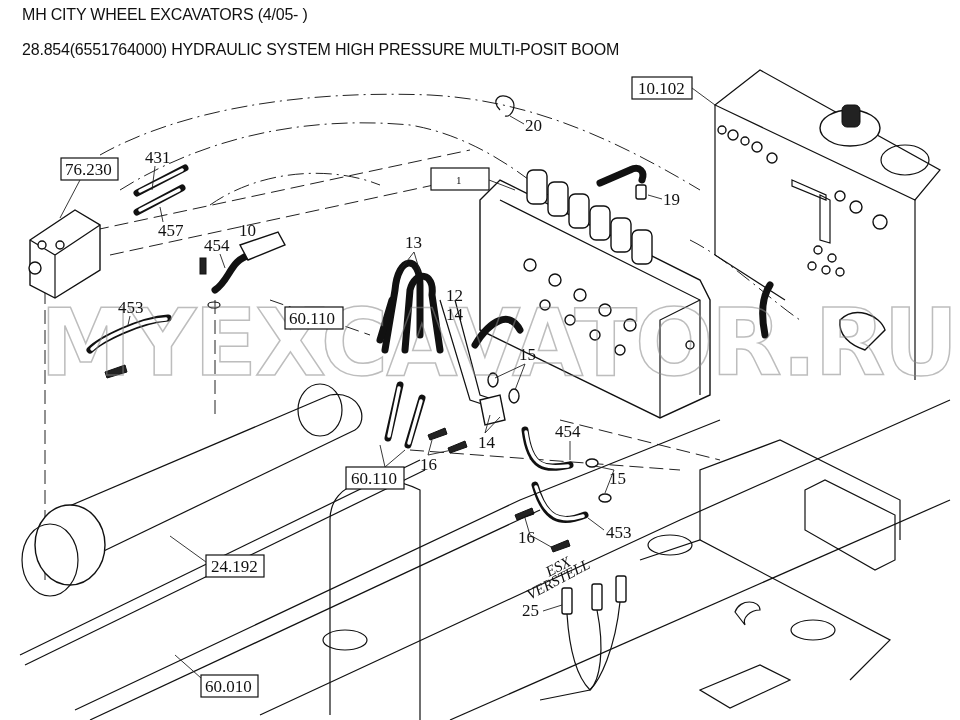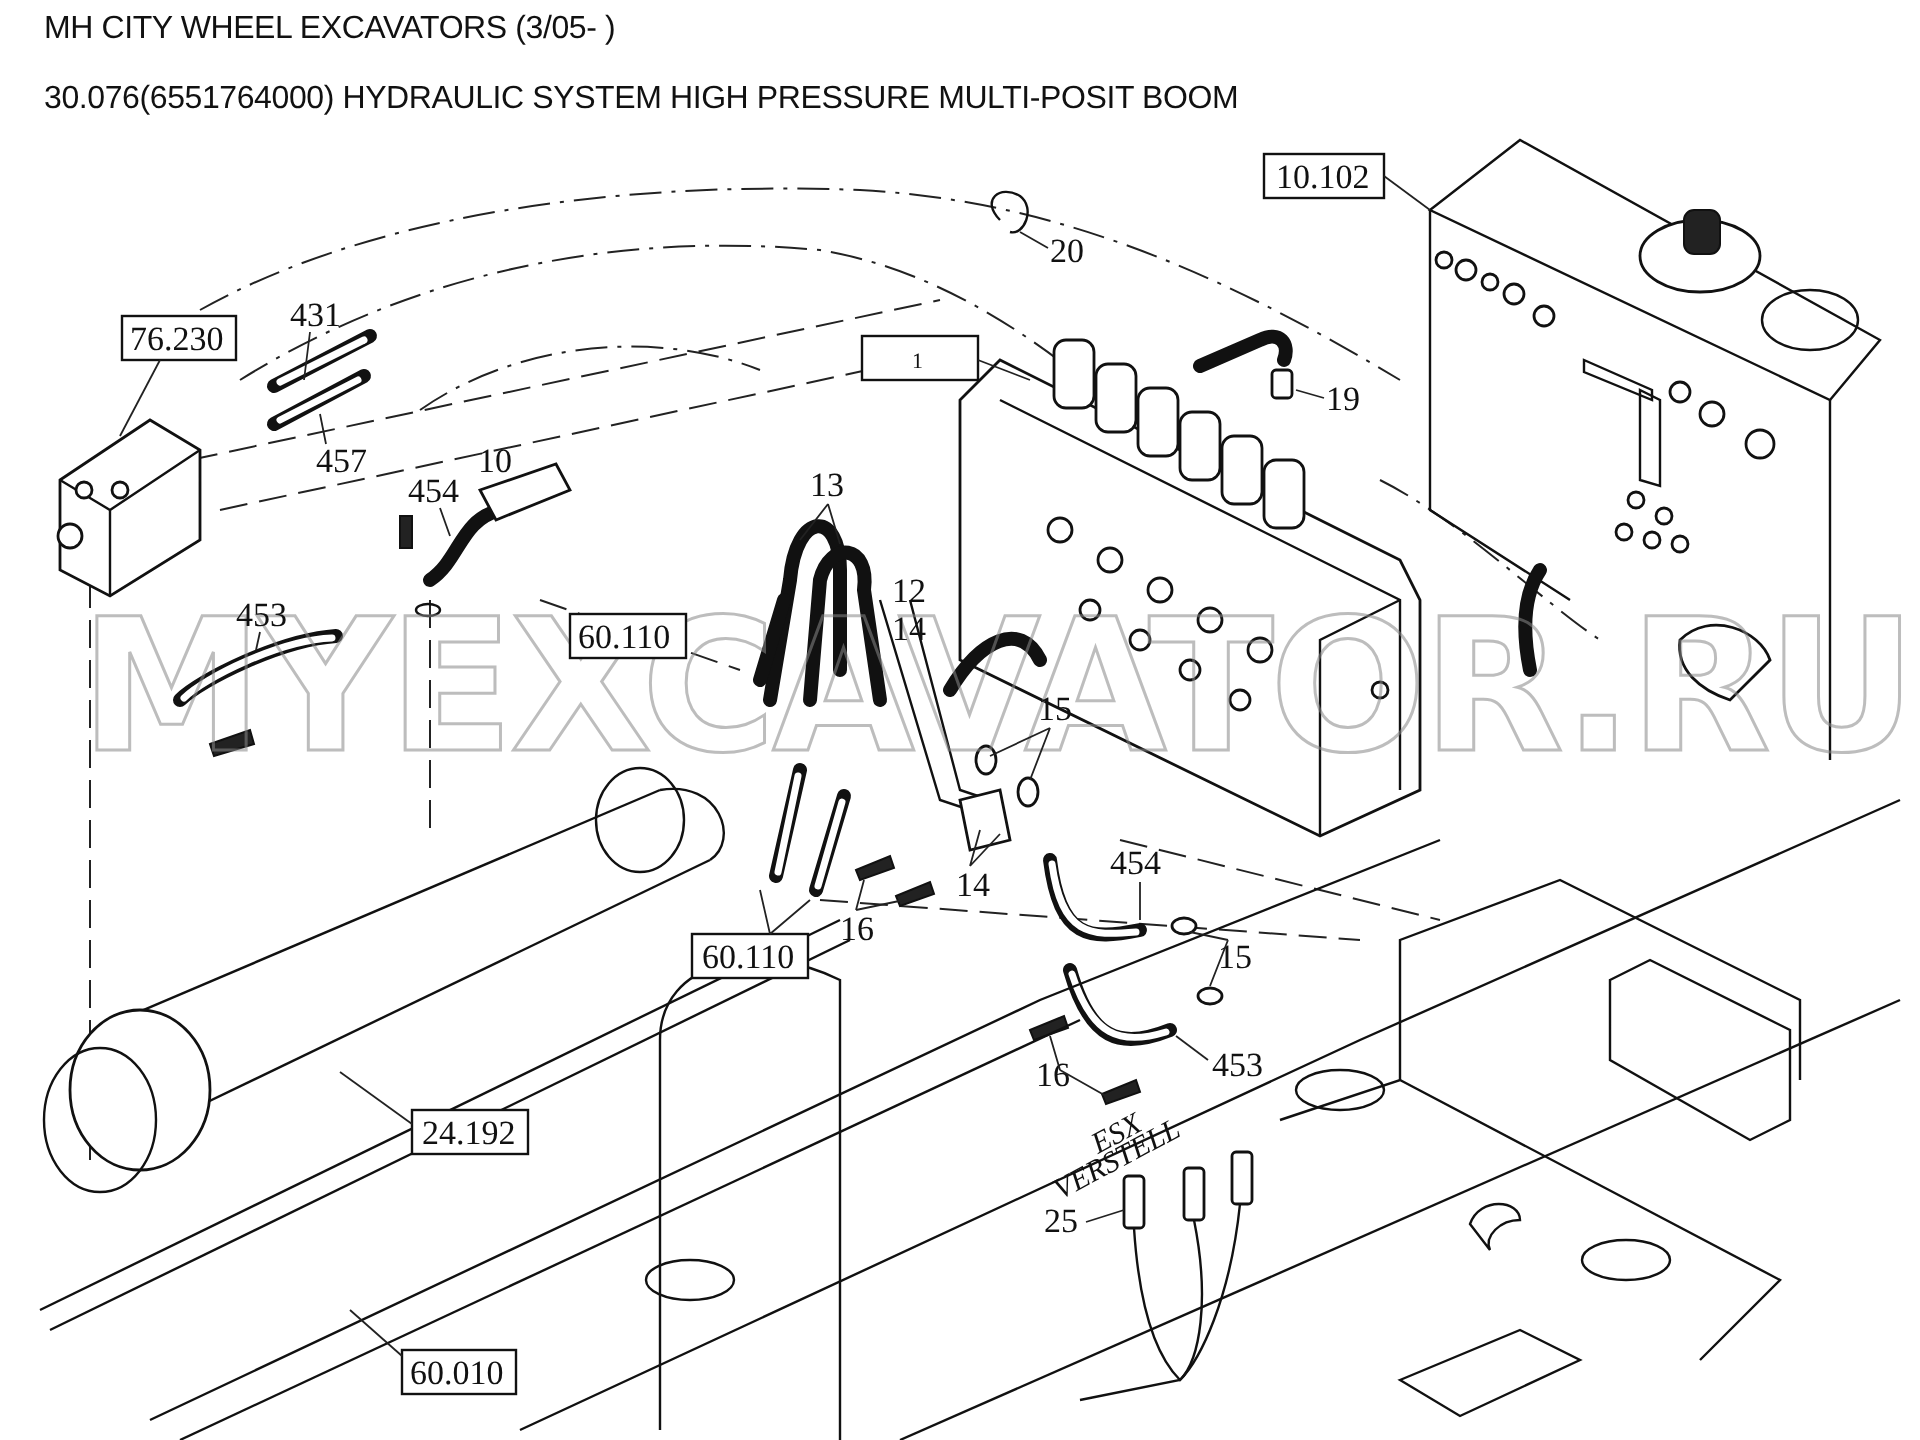--- a/index.html
+++ b/index.html
@@ -18,22 +18,22 @@
   .hosein { stroke:#fff; fill:none; stroke-width:3.5; stroke-linecap:round; }
   .callout { font-family:"Liberation Serif", serif; font-size:17px; fill:#111; }
   .refbox { fill:#fff; stroke:#111; stroke-width:1.2; }
   .reftext { font-family:"Liberation Serif", serif; font-size:17px; fill:#111; }
   .esx { font-family:"Liberation Serif", serif; font-style:italic; font-size:15px; fill:#111; }
   .wm { font-family:"DejaVu Sans", sans-serif; font-size:92px; font-weight:bold; fill:none; stroke:#888; stroke-width:1.5; opacity:0.55; letter-spacing:-2px; }
 </style>
 </head>
 <body>
 
-<div id="title1" class="hdr">MH CITY WHEEL EXCAVATORS (3/05- )</div>
-<div id="title2" class="hdr">30.076(6551764000) HYDRAULIC SYSTEM HIGH PRESSURE MULTI-POSIT BOOM</div>
+<div id="title1" class="hdr">MH CITY WHEEL EXCAVATORS (4/05- )</div>
+<div id="title2" class="hdr">28.854(6551764000) HYDRAULIC SYSTEM HIGH PRESSURE MULTI-POSIT BOOM</div>
 
 <svg id="diagram" width="960" height="720" viewBox="0 0 960 720">
 
   <g>
     <path class="dashdot" d="M100 155 C 180 110, 300 90, 430 95 C 520 100, 600 130, 700 190"></path>
     <path class="dashdot" d="M120 190 C 200 140, 300 115, 410 125 C 470 135, 520 170, 560 205"></path>
     <path class="dashdot" d="M210 205 C 260 170, 330 165, 380 185"></path>
     <path class="dash" d="M95 230 L 470 150"></path>
     <path class="dash" d="M110 255 L 480 175"></path>
     <path class="dash" d="M215 300 L 215 420"></path>

